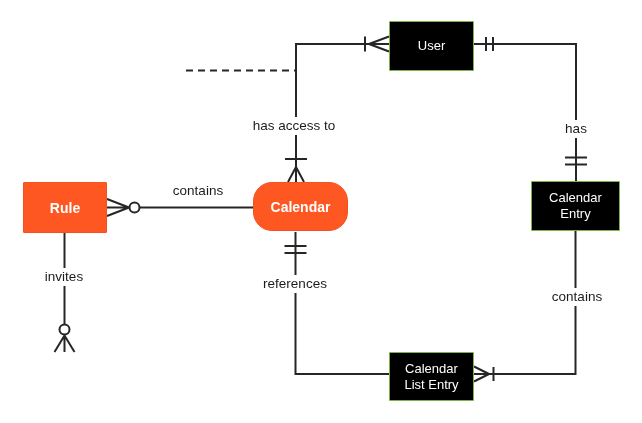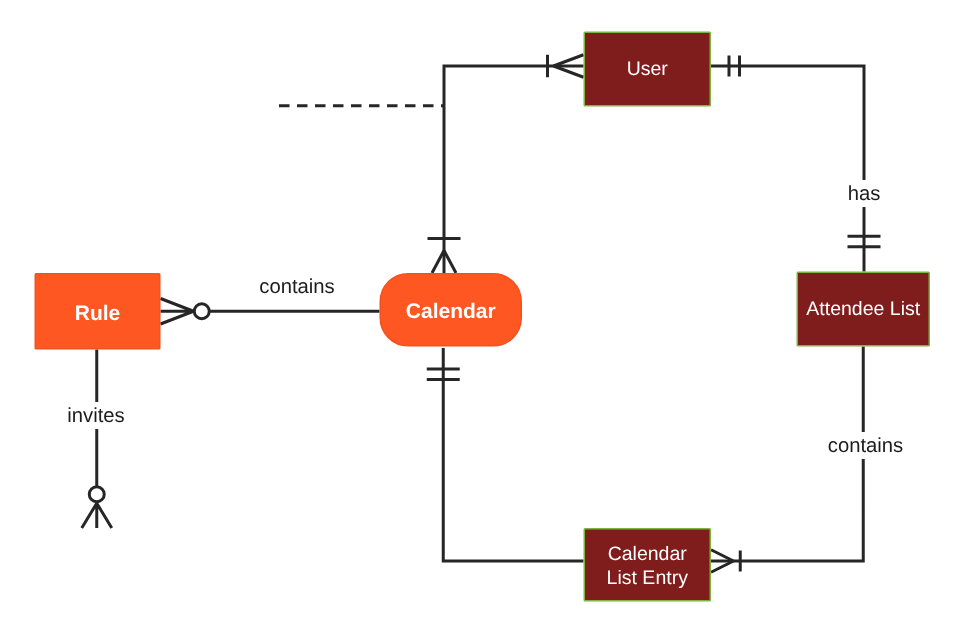--- a/index.html
+++ b/index.html
@@ -11,21 +11,21 @@
     overflow:hidden;
   }
   .wires{position:absolute;left:0;top:0;z-index:1;}
   .entity{
     position:absolute;z-index:3;
     display:flex;align-items:center;justify-content:center;
     text-align:center;color:#ffffff;
     box-sizing:border-box;border-radius:1px;
     font-size:13px;line-height:16px;
   }
-  .entity.green{background:#7f1d1d;border:1px solid #7cb342;}
+  .entity.green{background:#000000;border:1px solid #7cb342;}
   .entity.orange{background:#FF5722;border:1px solid #f4511e;font-weight:bold;font-size:14px;}
   .entity span{padding:2px 4px;}
   .rel-label{
     position:absolute;z-index:2;
     transform:translate(-50%,-50%);
     background:#ffffff;color:#1c1c1c;
     font-size:13.5px;line-height:16px;
     padding:1px 3px;white-space:nowrap;
   }
 </style>
@@ -92,43 +92,45 @@
         <g>
           <path d="M 64.5 334.5 V 352 M 64.5 335.5 L 54.5 352 M 64.5 335.5 L 74.5 352"></path>
         </g>
       </g>
 
     </g>
   </svg>
 
   <div class="rel-label" style="left:198px;top:191px;">contains</div>
 
+  <div class="rel-label" style="left:294px;top:126px;">has access to</div>
 
   <div class="rel-label" style="left:576px;top:103px;margin-top:26px;">has</div>
 
   <div class="rel-label" style="left:577px;top:297px;">contains</div>
 
+  <div class="rel-label" style="left:295px;top:284px;">references</div>
 
   <div class="rel-label" style="left:64px;top:277px;">invites</div>
 
 
   <div class="entity green" style="left:389px;top:21px;width:85px;height:50px;">
     <span>User</span>
   </div>
 
   <div class="entity orange" style="left:23px;top:182px;width:84px;height:51px;">
     <span>Rule</span>
   </div>
 
   <div class="entity orange" style="left:253px;top:182px;width:95px;height:49px;border-radius:19px;">
     <span>Calendar</span>
   </div>
 
   <div class="entity green" style="left:531px;top:181px;width:89px;height:50px;">
-    <span>Attendee List</span>
+    <span>Calendar Entry</span>
   </div>
 
 
   <div class="entity green" style="left:389px;top:352px;width:85px;height:49px;">
     <span>Calendar List Entry</span>
   </div>
 
 </div>
 
 </body></html>

